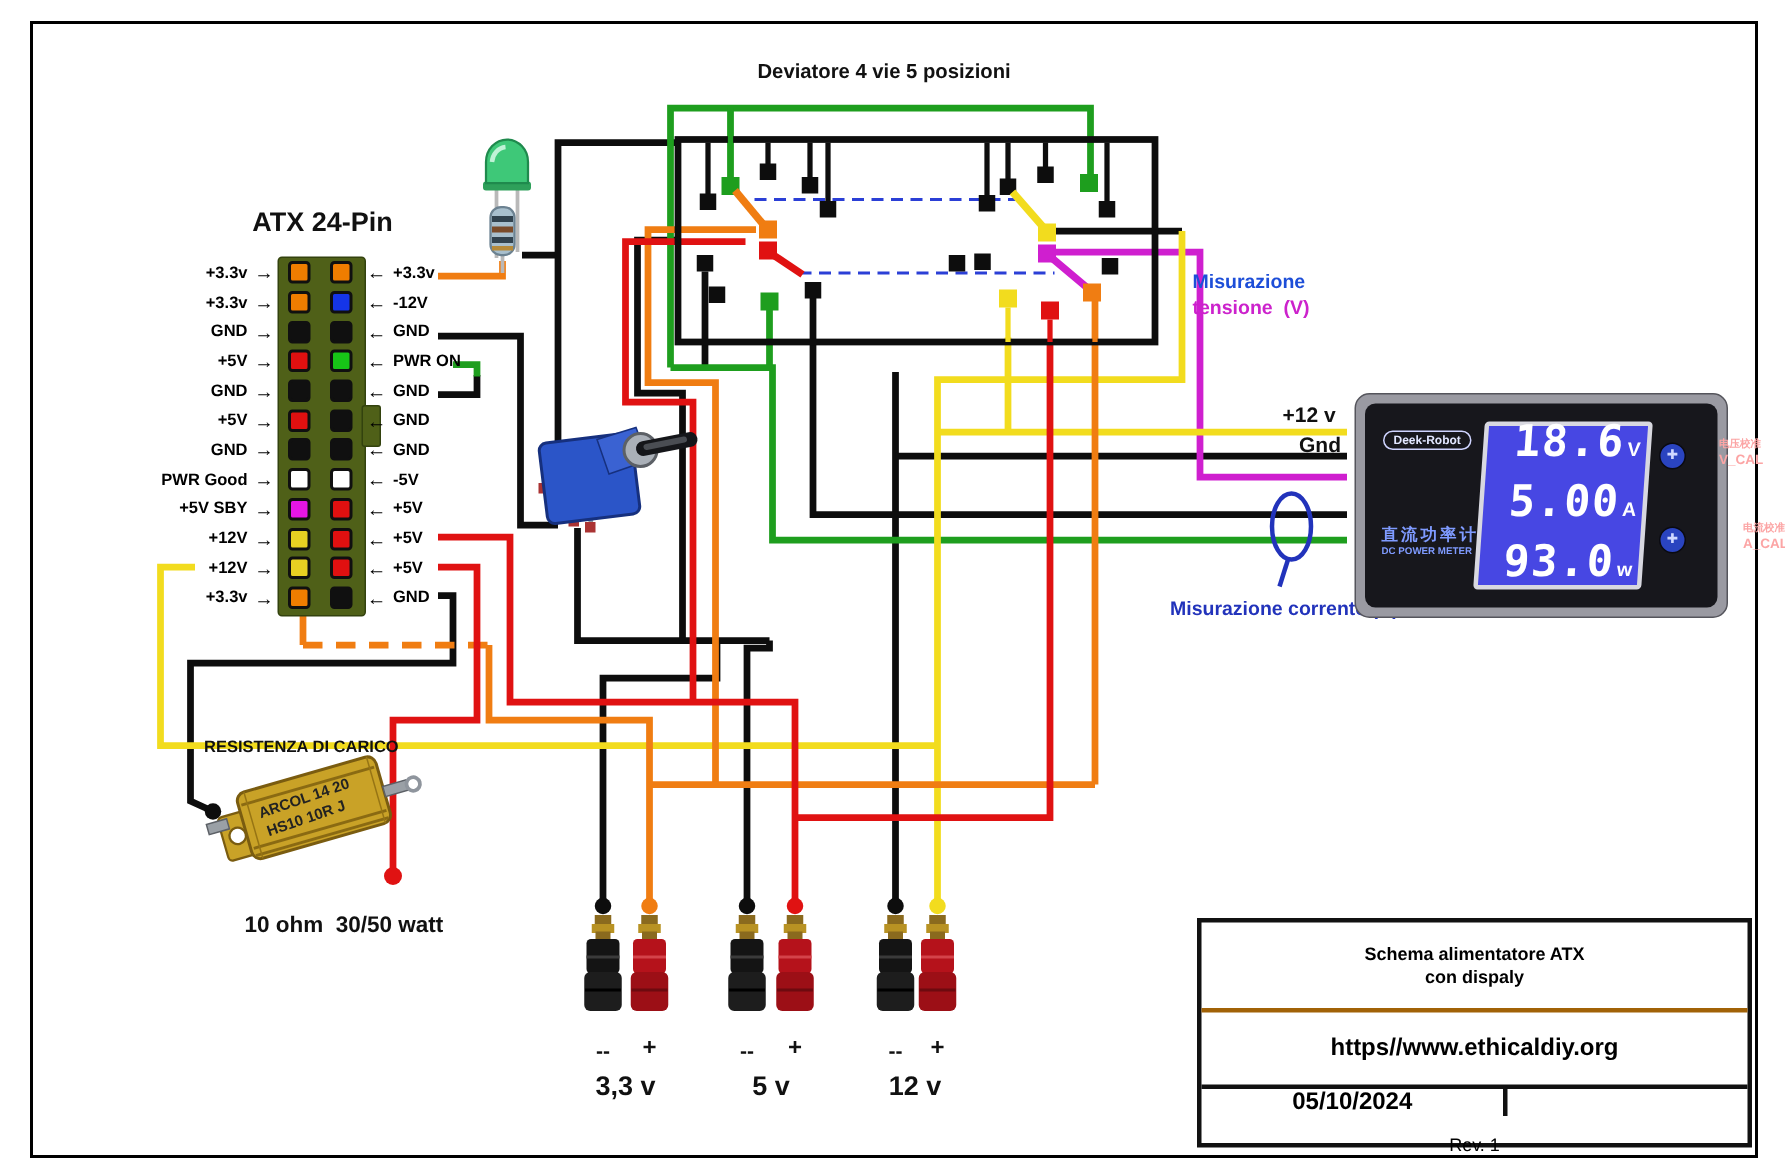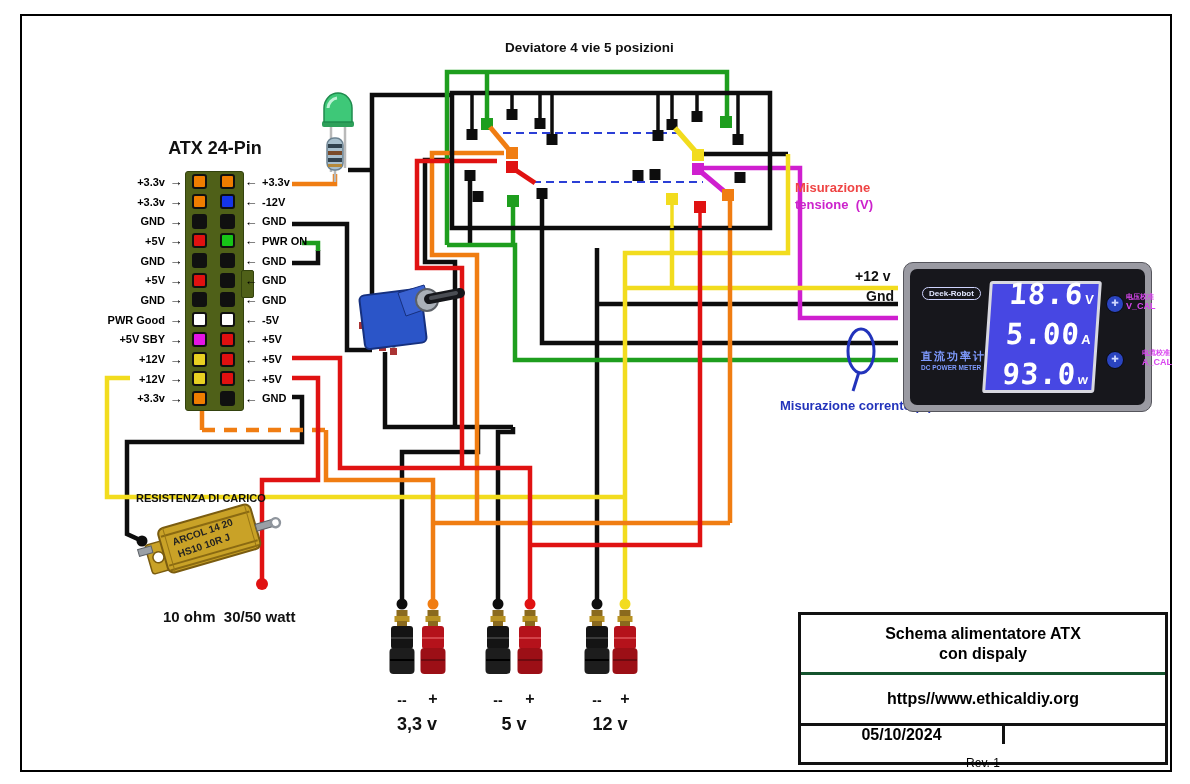--- a/index.html
+++ b/index.html
@@ -22,26 +22,26 @@
   .meter{position:absolute;left:903px;top:262px;width:247px;height:148px;background:#9a9aa2;border-radius:10px;border:1px solid #55555c;}
   .meter-face{position:absolute;left:6px;top:6px;width:235px;height:136px;background:#17171c;border-radius:7px;}
   .meter-brand{position:absolute;left:12px;top:18px;border:1.5px solid #cfd4ff;border-radius:9px;padding:1px 6px;color:#e2e7ff;font-size:8px;font-weight:bold;}
   .meter-lcd{position:absolute;left:76px;top:12px;width:112px;height:112px;background:#4747e3;border:3px solid #d8d8e0;border-radius:3px;color:#fff;display:flex;flex-direction:column;justify-content:center;padding:0 4px;box-sizing:border-box;transform:skewX(-4deg);}
   .lcd-row{display:flex;align-items:baseline;justify-content:flex-end;line-height:34px;}
   .lcd-val{font-family:"DejaVu Sans Mono",monospace;font-weight:bold;font-size:29px;letter-spacing:1px;}
   .lcd-unit{font-size:13px;font-weight:bold;margin-left:2px;}
   .meter-cn{position:absolute;left:11px;top:80px;color:#7f9bff;font-size:11px;font-weight:bold;letter-spacing:2px;}
   .meter-en{position:absolute;left:11px;top:95px;color:#7f9bff;font-size:6.5px;font-weight:bold;}
   .pot{position:absolute;width:16px;height:16px;border-radius:50%;background:#2a44c0;border:1.5px solid #0a0a10;color:#cfd8ff;font-size:9px;line-height:15px;text-align:center;}
-  .cal{position:absolute;color:#d946ef;font-weight:bold;line-height:1.15;}
+  .cal{position:absolute;color:#fca5a5;font-weight:bold;line-height:1.15;margin-left:20px;}
   .cal .cn{font-size:7px;display:block;}
   .cal .lt{font-size:9px;display:block;}
   
   .tblock{position:absolute;left:798px;top:612px;width:370px;height:153px;border:3px solid #111;box-sizing:border-box;background:#fff;}
-  .tb-r1{height:57px;border-bottom:3px solid #14532d;display:flex;flex-direction:column;justify-content:center;text-align:center;font-size:16px;font-weight:bold;line-height:1.25;}
+  .tb-r1{height:57px;border-bottom:3px solid #a16207;display:flex;flex-direction:column;justify-content:center;text-align:center;font-size:12px;font-weight:bold;line-height:1.25;}
   .tb-r2{height:51px;border-bottom:3px solid #111;display:flex;align-items:center;justify-content:center;font-size:16px;font-weight:bold;box-sizing:border-box;}
   .tb-r3{height:56px;display:flex;flex-direction:column;}
   .tb-date{width:204px;border-right:3px solid #111;display:flex;align-items:center;justify-content:center;font-size:16px;font-weight:bold;box-sizing:border-box;}
   .tb-rev{flex:1;display:flex;align-items:center;justify-content:center;font-size:12px;font-weight:normal;}
 </style>
 </head>
 <body>
 
 <div class="canvas">
   <div class="outer-border"></div>
@@ -254,21 +254,21 @@
         <use href="#post-red" x="433" y="604"></use>
       <use href="#post-black" x="498" y="604"></use>
         <use href="#post-red" x="530" y="604"></use>
       <use href="#post-black" x="597" y="604"></use>
         <use href="#post-red" x="625" y="604"></use>
     </g>
   </svg>
 
   <div class="lbl" style="left:505px;top:40px;font-size:13.5px;">Deviatore 4 vie 5 posizioni</div>
 
-  <div class="lbl" style="left:795px;top:180px;font-size:13px;color:#ef4444;">Misurazione</div>
+  <div class="lbl" style="left:795px;top:180px;font-size:13px;color:#1d4ed8;">Misurazione</div>
   <div class="lbl" style="left:795px;top:197px;font-size:13px;color:#cc22cc;">tensione  (V)</div>
 
   <div class="lbl" style="left:855px;top:268px;font-size:14px;">+12 v</div>
   <div class="lbl" style="left:866px;top:288px;font-size:14px;">Gnd</div>
 
   <div class="lbl" style="left:780px;top:398px;font-size:13px;color:#2233bb;">Misurazione corrente (A)</div>
 
   <div class="atx-title lbl">ATX 24-Pin</div>
   <div class="atx-wrap">
     <div class="atx-body"></div>

